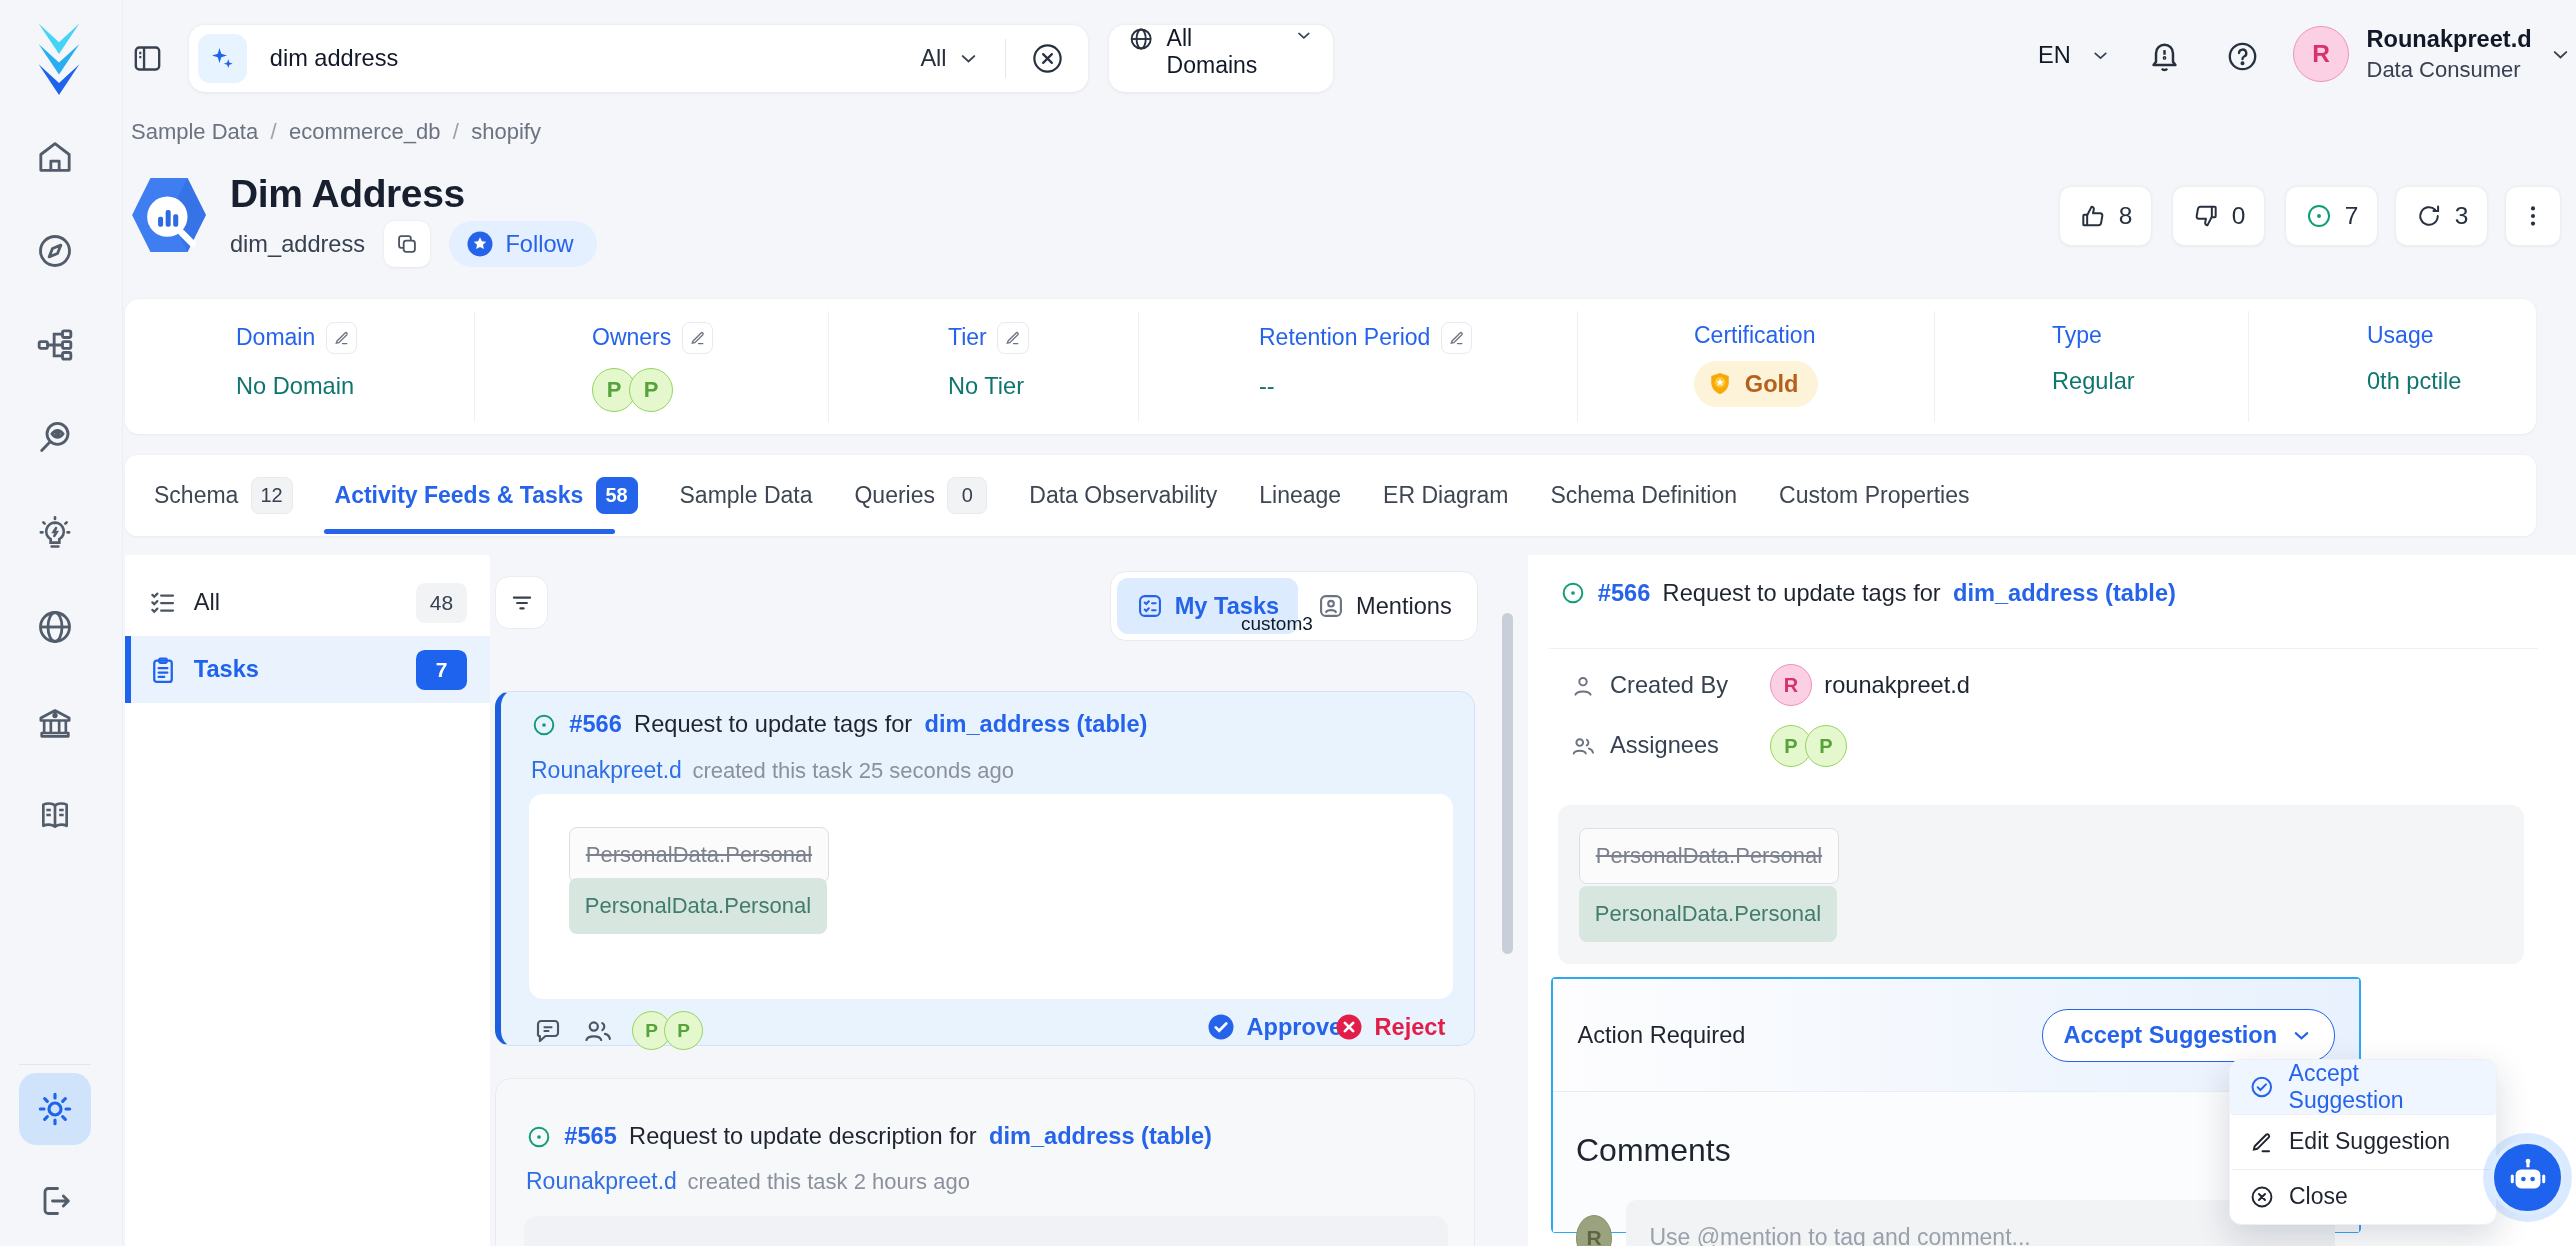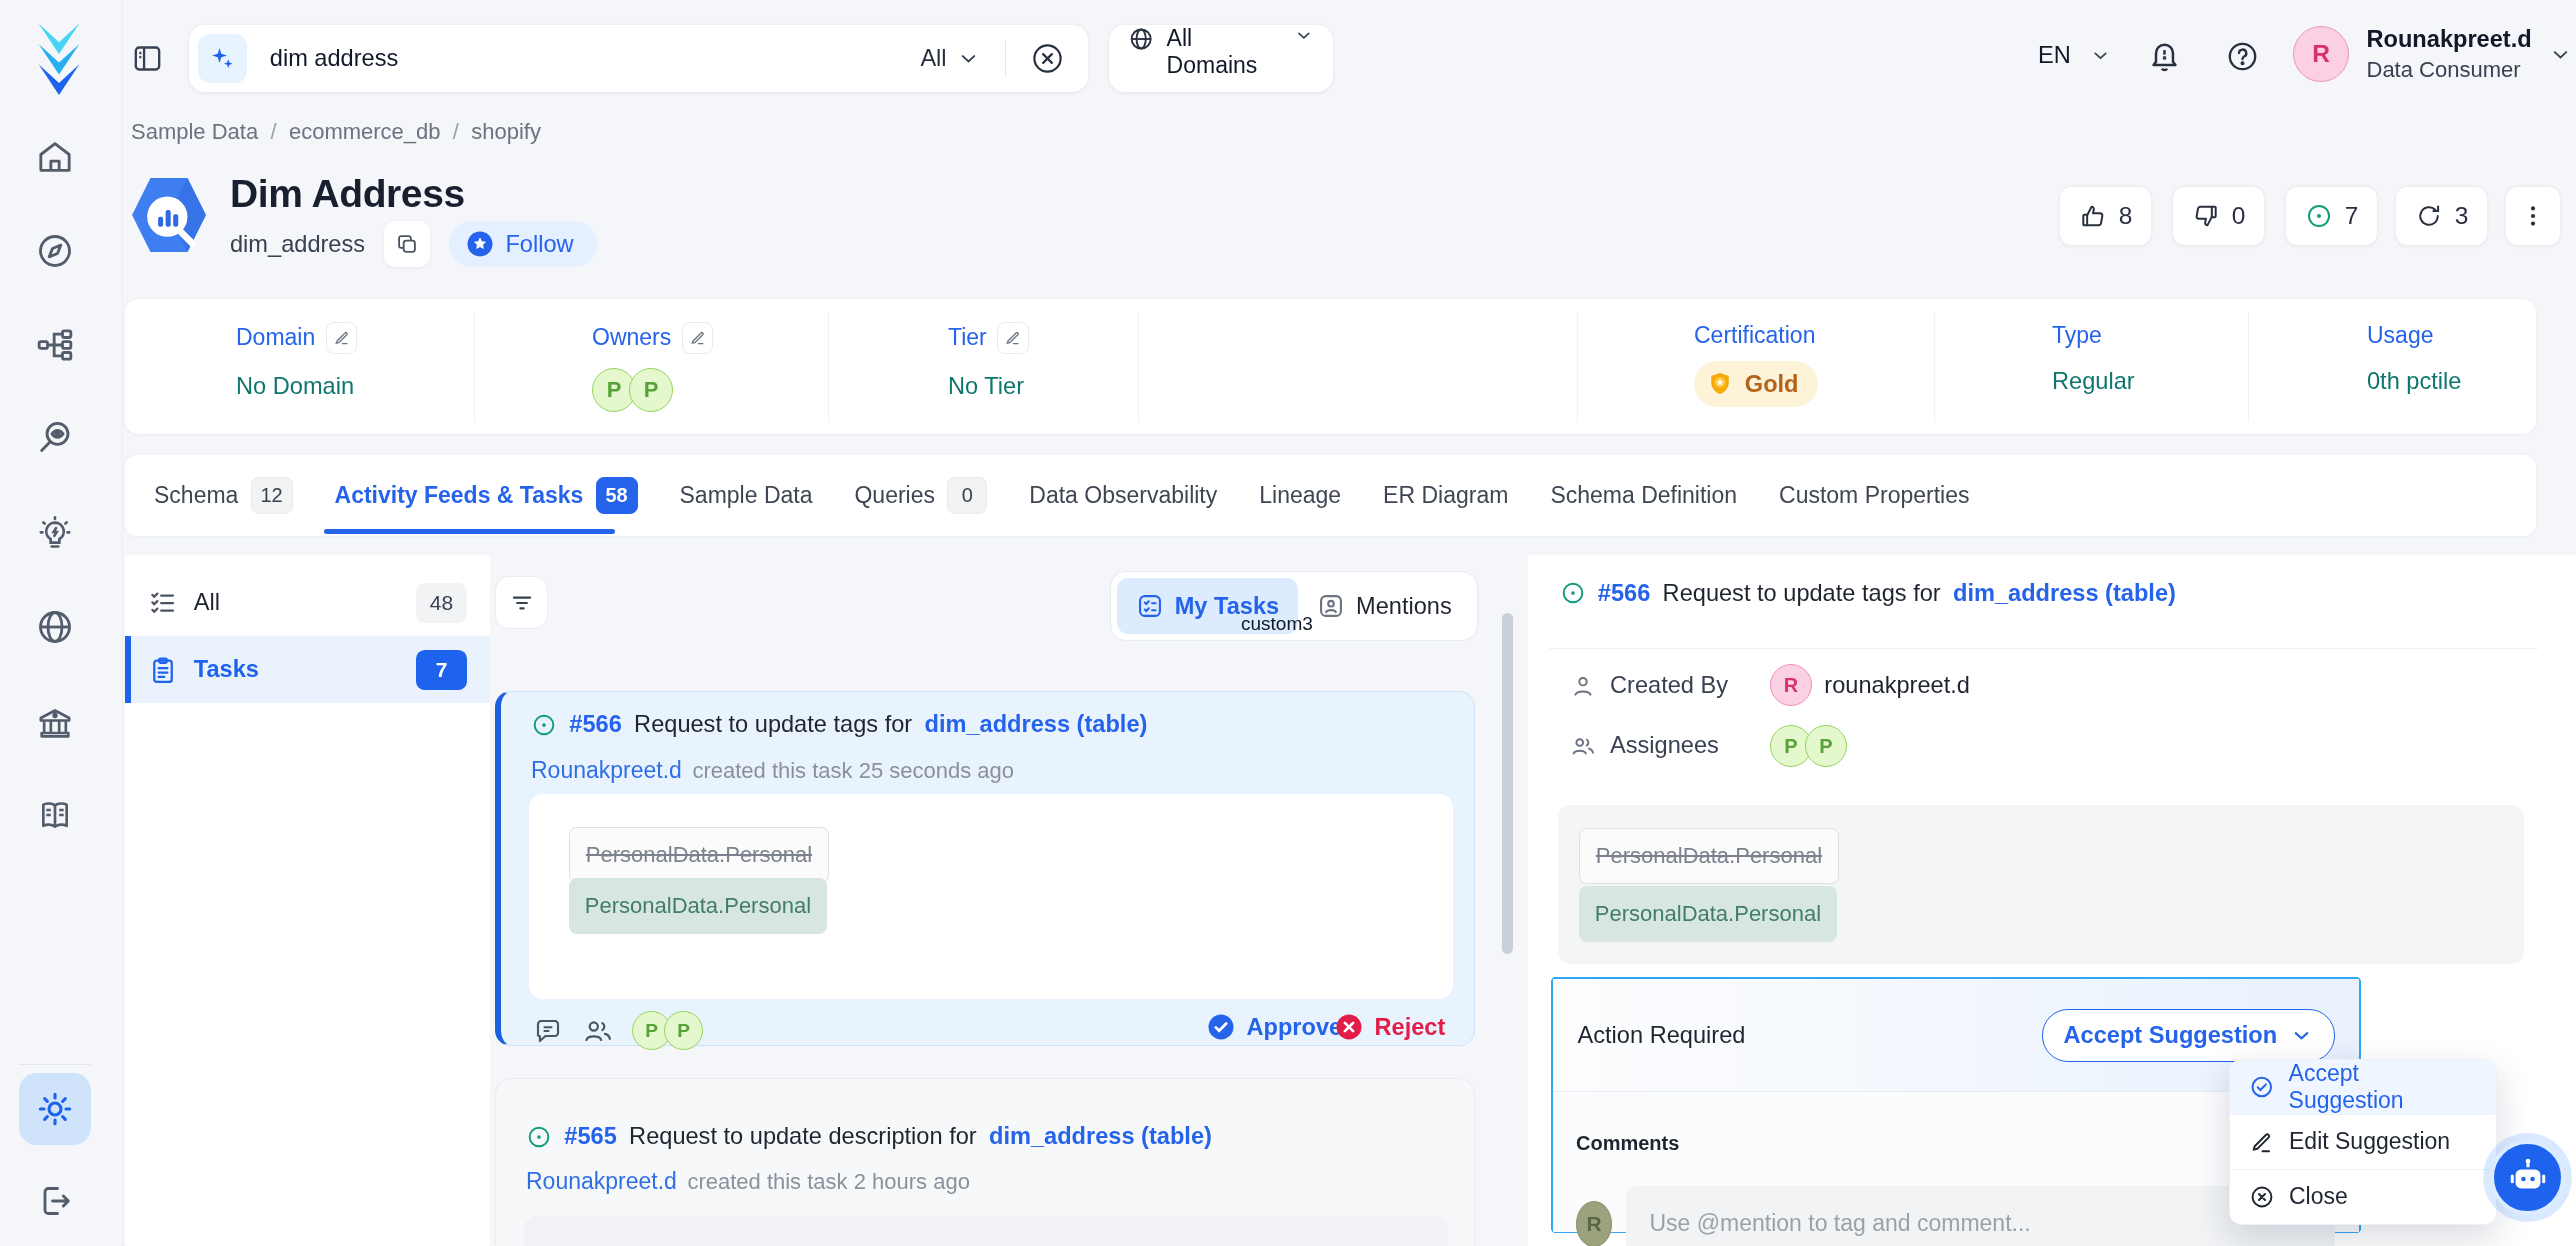--- a/index.html
+++ b/index.html
@@ -370,20 +370,32 @@
         <span>Tier</span>
       <span class="meta-edit">
           <svg width="17.5" height="17.5" viewBox="0 0 24 24" fill="none" stroke="currentColor" stroke-width="1.8" stroke-linecap="round">
             <path d="M4.5 19.5 8 18.8 19 7.8a1.7 1.7 0 0 0-2.4-2.4l-11 11z"></path>
             <path d="M13 20h6"></path>
           </svg>
         </span>
       </div>
     <div class="meta-value">No Tier</div>
   </div>
+  <div class="abs" style="left:1134px;top:23px">
+    <div class="meta-label">
+        <span>Retention Period</span>
+      <span class="meta-edit">
+          <svg width="17.5" height="17.5" viewBox="0 0 24 24" fill="none" stroke="currentColor" stroke-width="1.8" stroke-linecap="round">
+            <path d="M4.5 19.5 8 18.8 19 7.8a1.7 1.7 0 0 0-2.4-2.4l-11 11z"></path>
+            <path d="M13 20h6"></path>
+          </svg>
+        </span>
+      </div>
+    <div class="meta-value">--</div>
+  </div>
   <div class="abs" style="left:1569px;top:23px">
     <div class="meta-label">
         <span>Certification</span>
       </div>
     <div style="margin-top:12.3px" class="gold-pill">
       <svg width="28" height="28" viewBox="0 0 24 24">
           <path d="M12 2.5l7.5 2.7v5.3c0 4.8-3.1 8.6-7.5 10.2-4.4-1.6-7.5-5.4-7.5-10.2V5.2z" fill="#f7a908"></path>
           <circle cx="12" cy="10.5" r="4.6" fill="#fbc93d"></circle>
           <path d="M12 7.6l.9 1.9 2.1.3-1.5 1.4.4 2.1-1.9-1-1.9 1 .4-2.1-1.5-1.4 2.1-.3z" fill="#fff"></path>
         </svg>
@@ -599,21 +611,21 @@
       <span style="font-size:23.6px;color:#1f2530">Action Required</span>
       <span class="accept-btn">
         <span>Accept Suggestion</span>
         <svg width="23" height="23" viewBox="0 0 24 24" fill="none" stroke="#2563eb" stroke-width="2.2" stroke-linecap="round">
             <path d="M6 9.5 12 15l6-5.5"></path>
           </svg>
       </span>
     </div>
     <div class="hdiv"></div>
     <div style="padding:40px 24.5px 0 23px;background:#fbfcfd;height:140px">
-      <div style="font-size:20px;font-weight:700;color:#1f2530">Comments</div>
+      <div style="font-size:32px;font-weight:400;color:#1f2530">Comments</div>
       <div class="row" style="margin-top:31.5px;gap:14px">
         <span class="avatar" style="width:46px;height:46px;background:#9aa37e;border:1.8px solid #89926c;color:#5d6547;font-size:21px">R</span>
         <input class="comment-input" placeholder="Use @mention to tag and comment..." style="">
       </div>
     </div>
   </div>
 </section>
 
 <div class="menu">
   <div class="menu-item hl">

